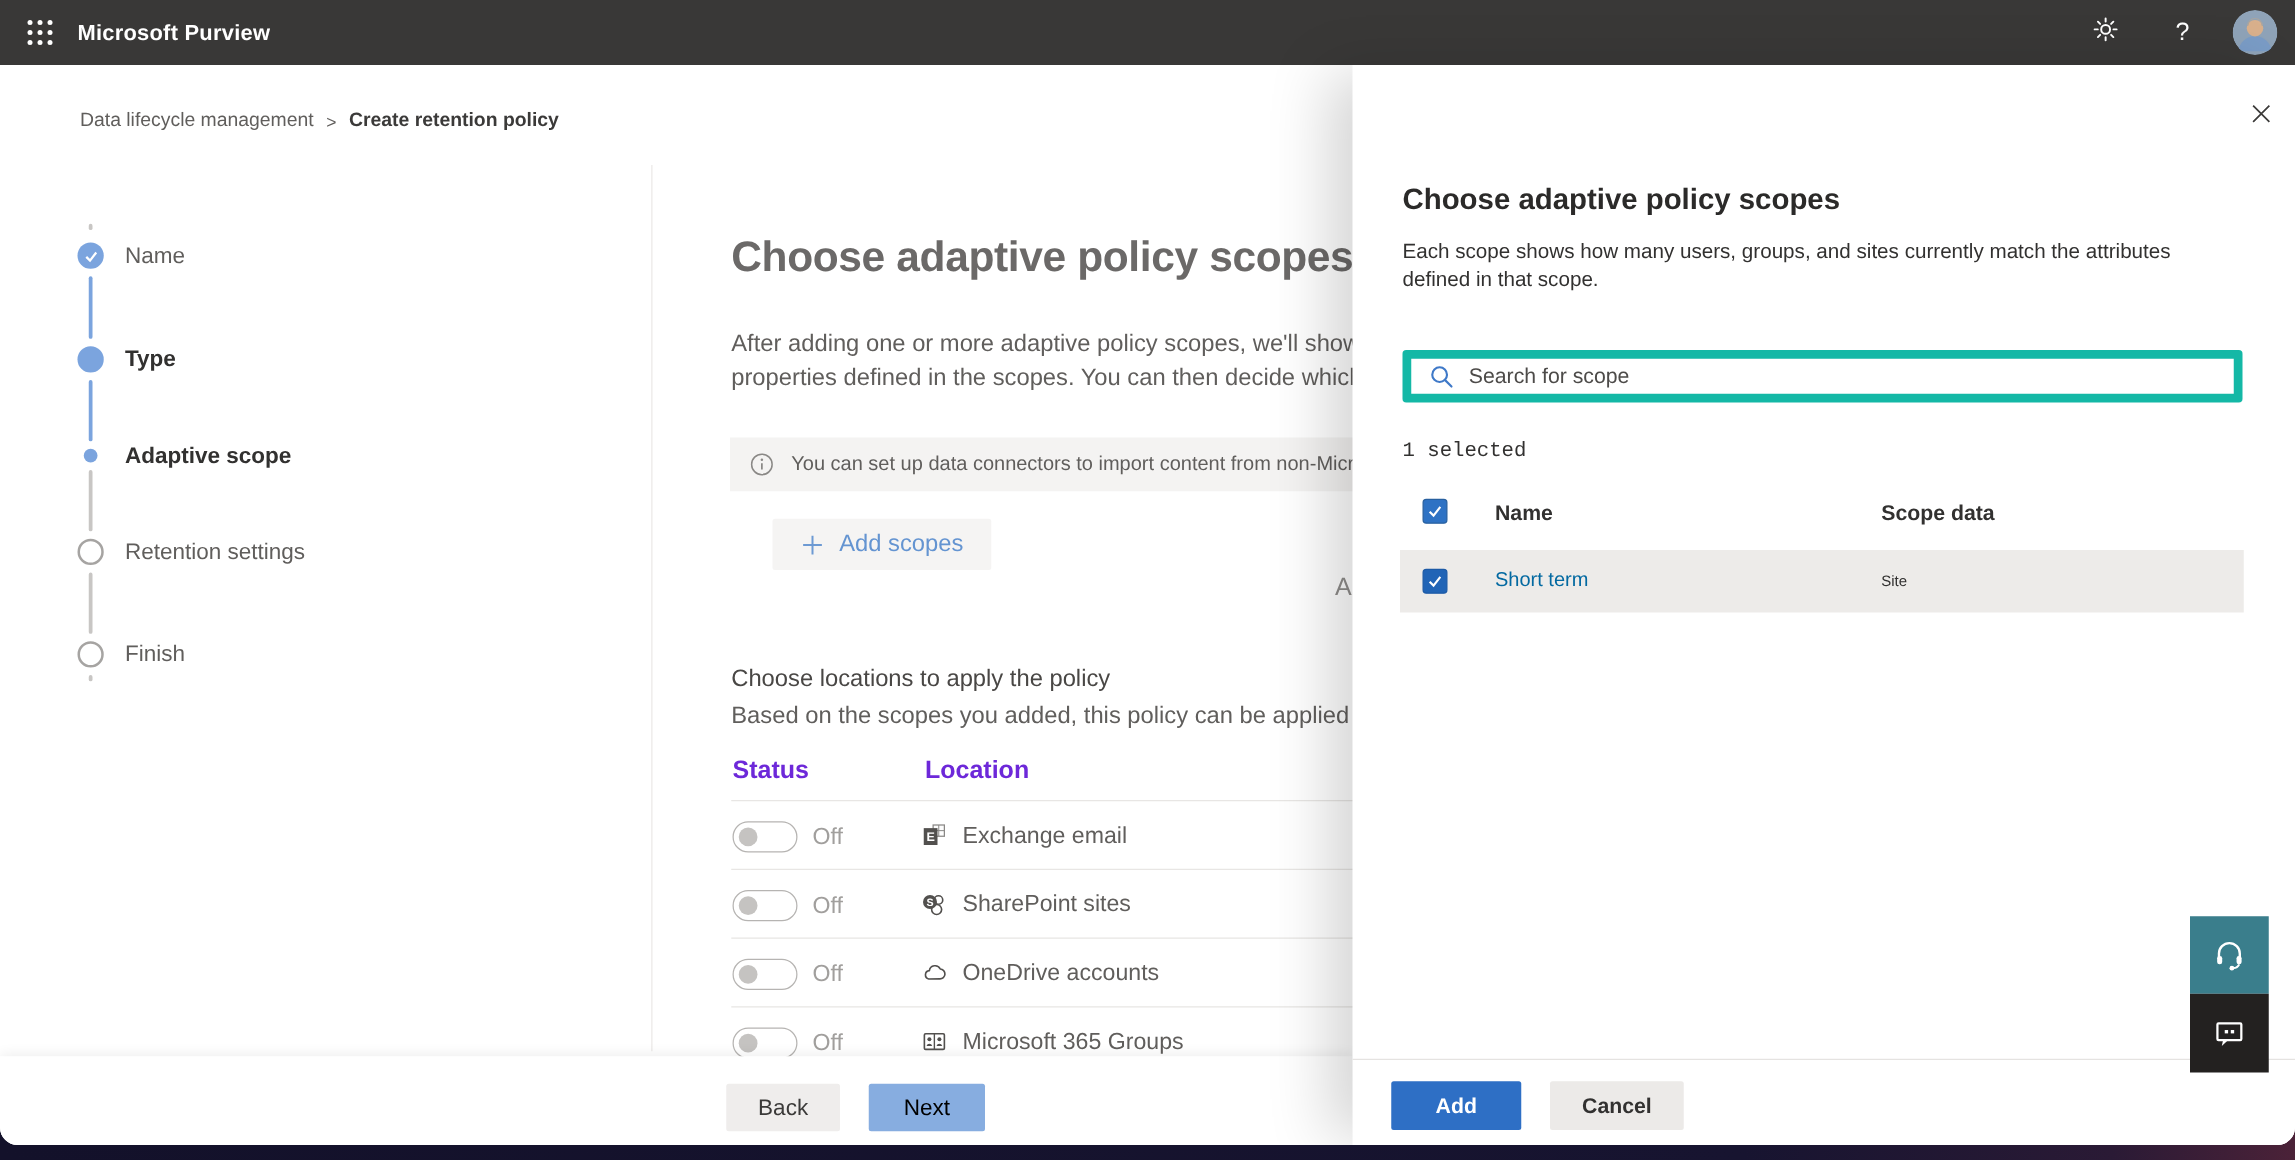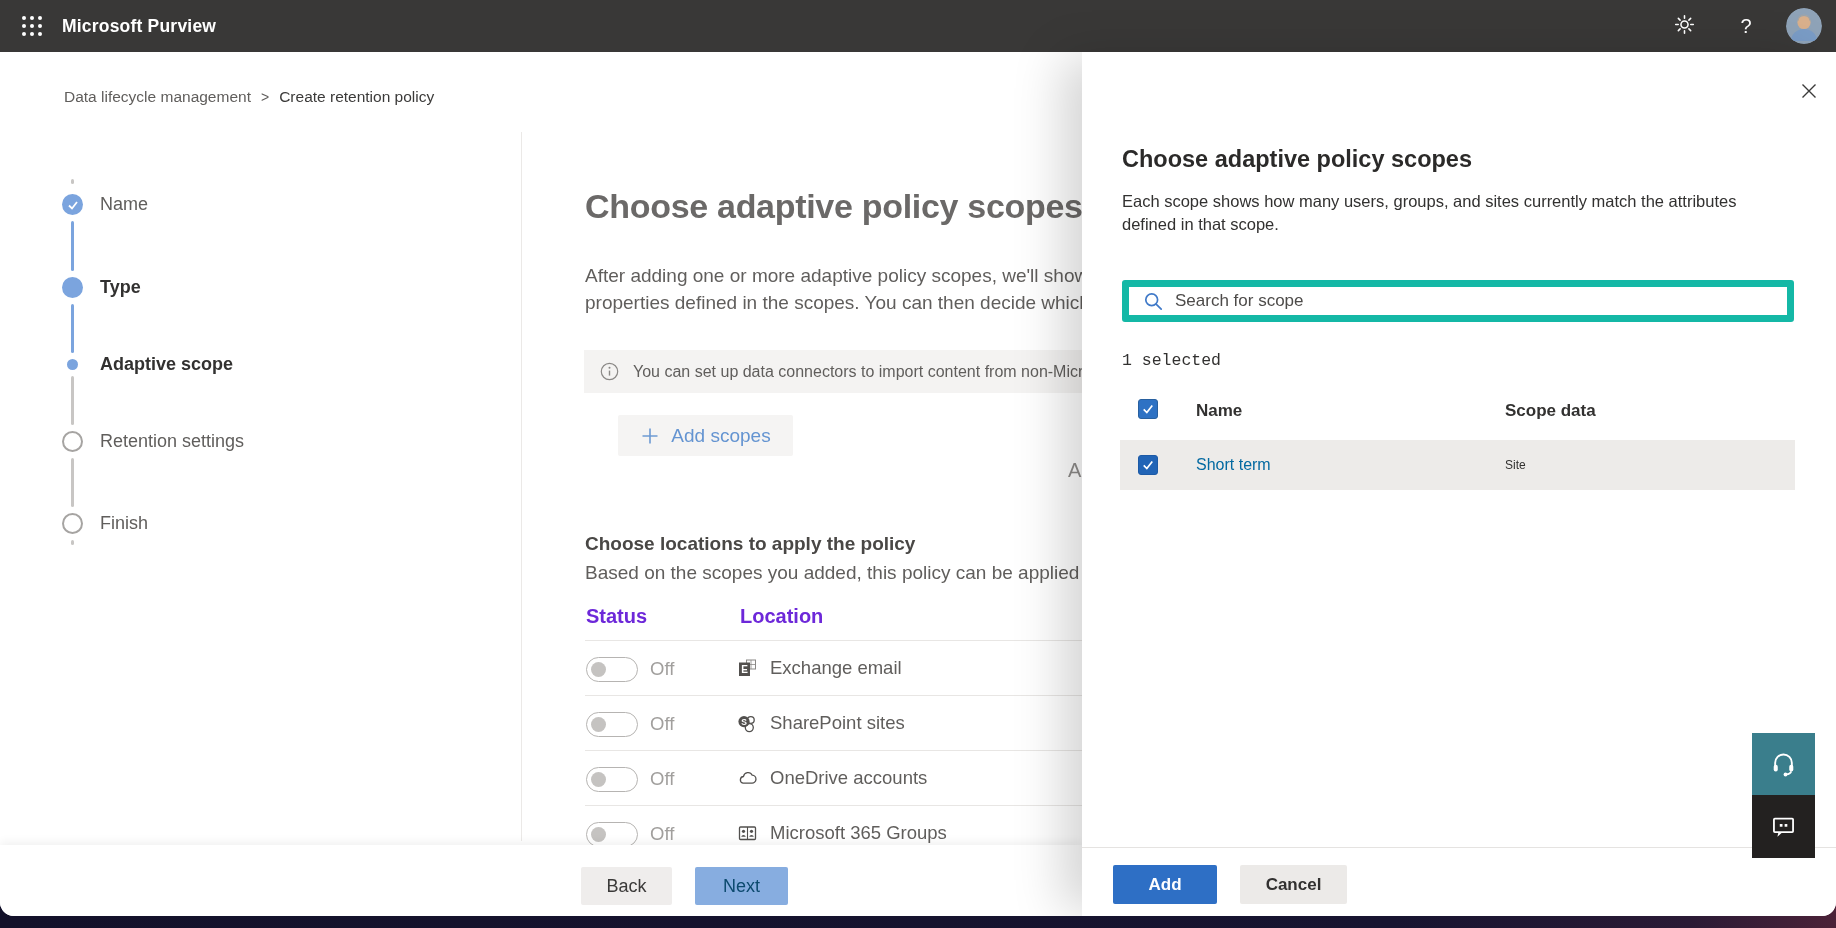--- a/index.html
+++ b/index.html
@@ -16,21 +16,21 @@
   .waffle i{width:4px;height:4px;border-radius:50%;background:#fff;}
   .app-title{position:absolute;left:62px;top:0;height:52px;display:flex;align-items:center;
              color:#fff;font-size:17.5px;font-weight:600;letter-spacing:.2px;}
   .bar-btn{position:absolute;top:0;width:44px;height:52px;display:flex;align-items:center;justify-content:center;cursor:pointer;}
   .help-glyph{color:#fff;font-size:20px;font-weight:400;}
   .avatar{position:absolute;left:1786px;top:8px;width:36px;height:36px;border-radius:50%;overflow:hidden;cursor:pointer;}
   
   .crumbs{position:absolute;left:64px;top:88px;font-size:15.5px;display:flex;gap:10px;align-items:center;white-space:nowrap;}
   .crumb-link{color:#605e5c;cursor:pointer;}
   .crumb-sep{color:#605e5c;font-size:14px;}
-  .crumb-cur{color:#3b3a39;}
+  .crumb-cur{color:#3b3a39;font-weight:bold;}
   
   .divider{position:absolute;left:521px;top:132px;width:1px;height:709px;background:#ebe9e7;}
   .step-label{position:absolute;left:100px;font-size:18px;line-height:21px;color:#605e5c;white-space:nowrap;cursor:pointer;}
   .step-label.bold{font-weight:700;color:#323130;}
   .circle{position:absolute;left:62px;width:21px;height:21px;border-radius:50%;box-sizing:border-box;}
   .c-filled{background:#7ba4de;display:flex;align-items:center;justify-content:center;}
   .c-empty{background:#fff;border:2.5px solid #a6a4a2;}
   .c-dot{left:67px;width:11px;height:11px;background:#7ba4de;}
   .vline{position:absolute;left:71px;width:2.5px;border-radius:2px;}
   .vblue{background:#7ba4de;} .vgray{background:#c8c6c4;}
@@ -40,37 +40,37 @@
   .intro{position:absolute;left:585px;font-size:19px;line-height:27px;color:#605e5c;white-space:nowrap;}
   .banner{position:absolute;left:584px;top:350px;width:562px;height:43px;background:#f4f3f2;
           display:flex;align-items:center;overflow:hidden;}
   .banner .txt{margin-left:14px;font-size:16px;color:#605e5c;white-space:nowrap;}
   .banner .ic{margin-left:16px;flex:0 0 auto;display:flex;}
   .add-scopes{position:absolute;left:618px;top:415px;width:175px;height:41px;background:#f5f4f3;
               border:none;border-radius:2px;display:flex;align-items:center;justify-content:center;gap:11px;
               cursor:pointer;}
   .add-scopes span{font-size:19px;color:#6494d1;}
   .fragment{position:absolute;left:1068px;top:459px;font-size:20px;color:#8f8d8b;}
-  .loc-h{position:absolute;left:585px;top:533px;font-size:19px;font-weight:700;color:#494745;white-space:nowrap;}
+  .loc-h{position:absolute;left:585px;top:533px;font-size:19px;font-weight:400;color:#494745;white-space:nowrap;}
   .loc-sub{position:absolute;left:585px;top:562px;font-size:19px;color:#605e5c;white-space:nowrap;}
   .th-main{position:absolute;top:605px;font-size:20px;font-weight:700;color:#6d28d9;}
   .hline{position:absolute;left:585px;width:565px;height:1px;background:#e8e6e4;}
   .toggle{position:absolute;left:586px;width:50px;height:23px;border:1px solid #b6b4b2;border-radius:13px;
           background:#fff;cursor:pointer;}
   .toggle i{position:absolute;left:4px;top:3.5px;width:15px;height:15px;border-radius:50%;background:#c5c3c1;}
   .off{position:absolute;left:650px;font-size:18.5px;color:#a19f9d;}
   .loc-ic{position:absolute;left:737px;width:21px;height:21px;}
   .loc-name{position:absolute;left:770px;font-size:18.5px;color:#605e5c;white-space:nowrap;}
   .m-footer{position:absolute;left:0;top:845px;width:1082px;height:71px;background:#fff;
             box-shadow:0 -3px 9px rgba(0,0,0,.06);}
   .btn{border:none;border-radius:2px;font-family:inherit;cursor:pointer;}
   .back-btn{position:absolute;left:581px;top:22px;width:91px;height:38px;background:#efedec;
             color:#3b3a39;font-size:18px;}
   .next-btn{position:absolute;left:695px;top:22px;width:93px;height:38px;background:#87ade0;
-            color:#0c4a6e;font-size:18px;}
+            color:#000000;font-size:18px;}
   
   .panel{position:absolute;left:1082px;top:52px;width:754px;height:864px;background:#fff;
          box-shadow:-26px 0 46px -6px rgba(0,0,0,.17);}
   .close-btn{position:absolute;left:712px;top:24px;width:30px;height:30px;display:flex;align-items:center;
              justify-content:center;cursor:pointer;background:none;border:none;}
   .p-title{position:absolute;left:40px;top:94px;font-size:23.5px;font-weight:700;color:#2b2a29;white-space:nowrap;}
   .p-desc{position:absolute;left:40px;font-size:16.5px;line-height:23px;color:#323130;white-space:nowrap;}
   .search{position:absolute;left:40px;top:228px;width:672px;height:42px;box-sizing:border-box;
           border:7px solid #14b8a6;border-radius:3px;background:#fff;display:flex;align-items:center;}
   .search svg{margin-left:14px;flex:0 0 auto;}

